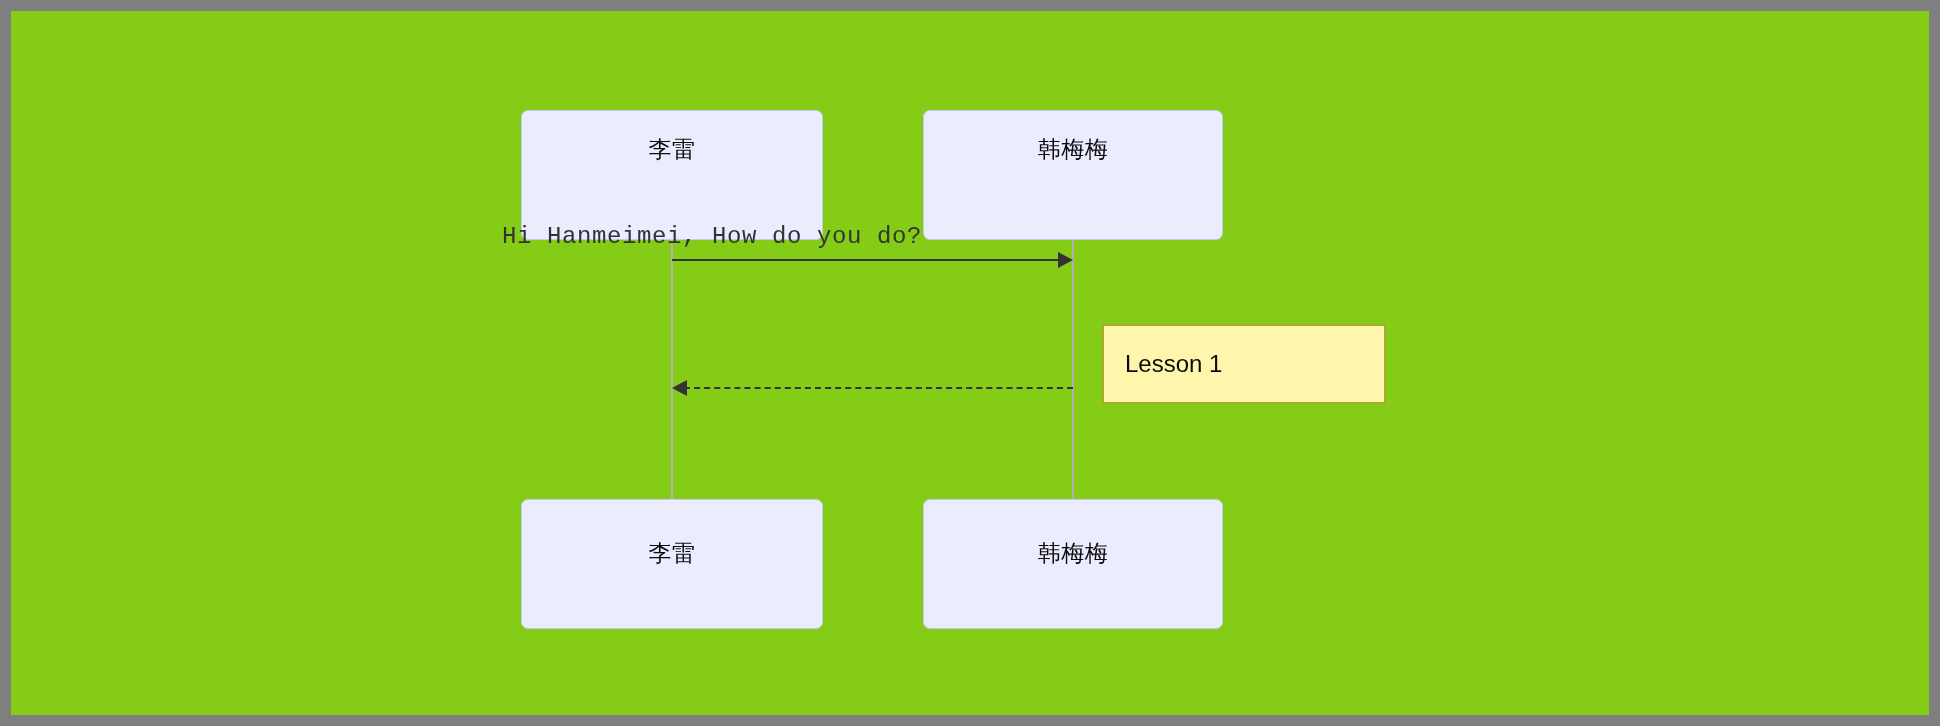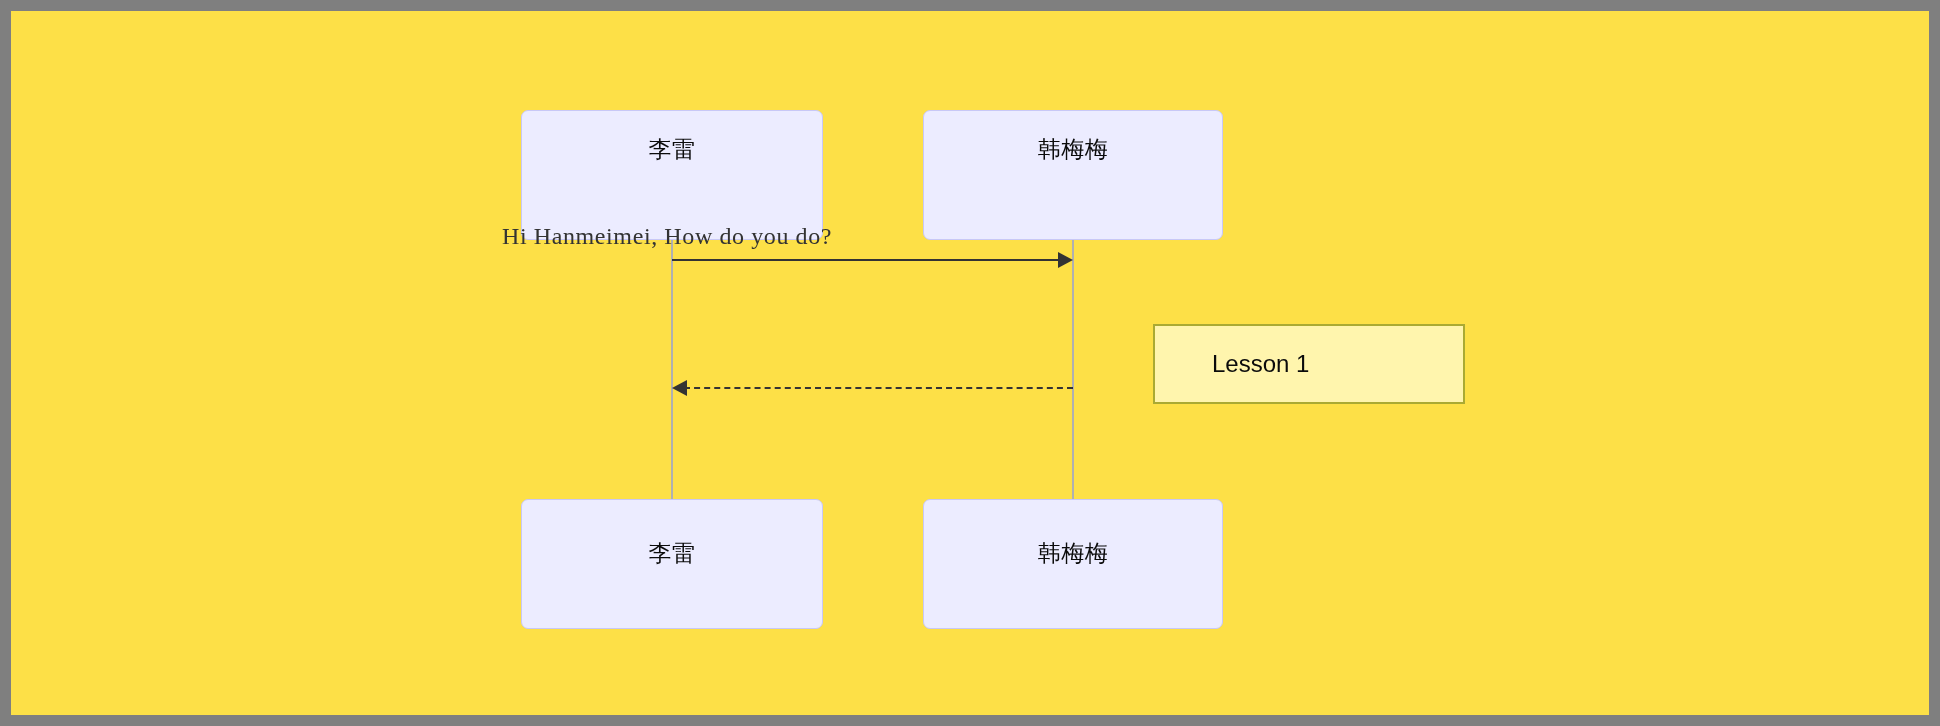--- a/index.html
+++ b/index.html
@@ -22,21 +22,21 @@
     height: 726px;
     background: #7f7f7f;
     box-sizing: border-box;
   }
   #canvas {
     position: absolute;
     left: 11px;
     top: 11px;
     width: 1918px;
     height: 704px;
-    background: #fde047;
+    background: #84cc16;
     overflow: hidden;
   }
 
   
   #diagram {
     position: absolute;
     left: 0; top: 0;
     width: 1918px;
     height: 704px;
   }
@@ -73,21 +73,21 @@
     position: absolute;
     width: 2px;
     background: #b0b0b0;
   }
   #lifeline-left  { left: 660px; top: 229px; height: 259px; }
   #lifeline-right { left: 1061px; top: 229px; height: 259px; }
 
   
   .msg-label {
     position: absolute;
-    font-family: Liberation Serif, serif;
+    font-family: Liberation Mono, monospace;
     font-size: 24px;
     color: #333333;
     white-space: nowrap;
     letter-spacing: 0.6px;
     text-align: right;
   }
   #msg1-label { left: 491px; top: 212px; }
   #msg2-label { left: 597px; top: 340px; }
 
   .msg-line {
@@ -114,30 +114,29 @@
     border-top: 8px solid transparent;
     border-bottom: 8px solid transparent;
     border-right: 15px solid #333333;
   }
   #msg1-arrowhead { left: 1047px; top: 241px; }
   #msg2-arrowhead { left: 661px; top: 369px; }
 
   
   #note-lesson {
     position: absolute;
-    left: 1142px;
+    left: 1091px;
     top: 313px;
-    width: 312px;
+    width: 284px;
     height: 80px;
     box-sizing: border-box;
     background: #fff5ad;
     border: 2.4px solid #aaaa33;
     display: flex;
     align-items: center;
-    padding-left: 36px;
   }
   #note-lesson .note-label {
     padding-left: 21px;
     font-family: "Liberation Sans", "DejaVu Sans", sans-serif;
     font-size: 24px;
     color: #0b0b0b;
   }
 </style>
 </head>
 <body>

